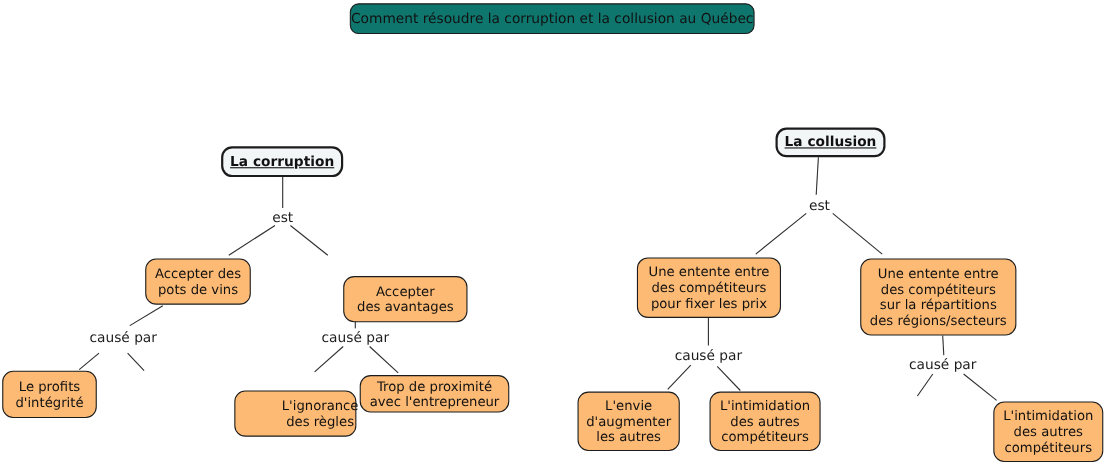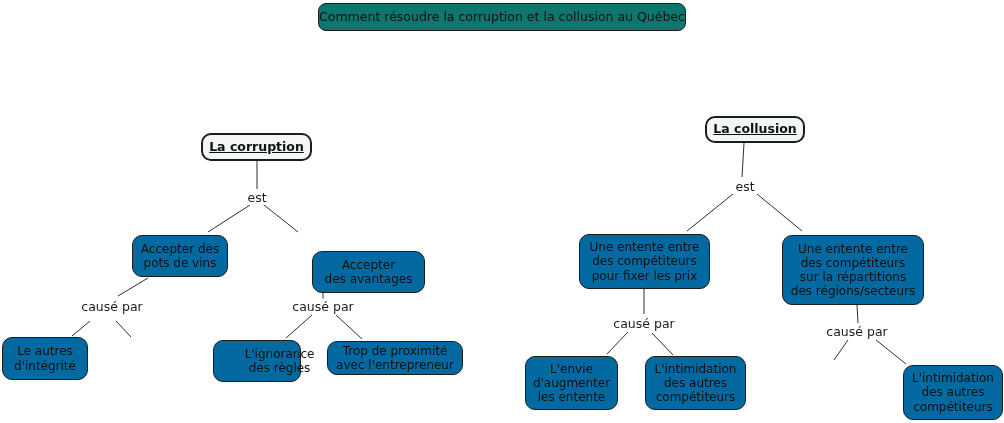--- a/index.html
+++ b/index.html
@@ -22,21 +22,21 @@
     pointer-events: none;
   }
   .node {
     position: absolute;
     box-sizing: border-box;
     display: flex;
     align-items: center;
     justify-content: center;
     text-align: center;
     white-space: pre-line;
-    background: #0369a1;
+    background: #fdba74;
     border: 1px solid #1c1c1c;
     border-radius: 10px;
     font-size: 12px;
     line-height: 1.18;
     color: #111111;
     padding: 1px 3px;
     cursor: default;
   }
   .node.root {
     background: #f2f6f7;
@@ -96,41 +96,41 @@
   <div class="node title" style="left:318px; top:3px; width:368px; height:28px;">Comment résoudre la corruption et la collusion au Québec</div>
 
   <div class="node root" style="left:201px; top:113px; width:111px; height:28px;margin-top:20px;">La corruption</div>
   <div class="link-label" style="left:257px; top:197px;">est</div>
   <div class="node" style="left:132px; top:235px; width:96px; height:42px;">Accepter des
 pots de vins</div>
   <div class="node" style="left:272px; top:251px; width:113px; height:42px;margin-left:40px;">Accepter
 des avantages</div>
   <div class="link-label" style="left:112px; top:306px;">causé par</div>
   <div class="link-label" style="left:323px; top:306px;">causé par</div>
-  <div class="node" style="left:2px; top:337px; width:86px; height:43px;">Le autres
+  <div class="node" style="left:2px; top:337px; width:86px; height:43px;">Le profits
 d'intégrité</div>
-  <div class="node" style="left:213px; top:340px; width:88px; height:42px;padding-left:48px;">L'ignorance
+  <div class="node" style="left:213px; top:355px; width:111px; height:42px;padding-left:48px;">L'ignorance
 des règles</div>
   <div class="node" style="left:327px; top:341px; width:136px; height:34px;">Trop de proximité
 avec l'entrepreneur</div>
 
   <div class="node root" style="left:693px; top:116px; width:100px; height:27px;margin-left:12px;">La collusion</div>
   <div class="link-label" style="left:745px; top:186px;">est</div>
   <div class="node" style="left:579px; top:234px; width:131px; height:55px;">Une entente entre
 des compétiteurs
 pour fixer les prix</div>
   <div class="node" style="left:782px; top:235px; width:142px; height:70px;">Une entente entre
 des compétiteurs
 sur la répartitions
 des régions/secteurs</div>
   <div class="link-label" style="left:644px; top:323px;">causé par</div>
   <div class="link-label" style="left:857px; top:331px;">causé par</div>
   <div class="node" style="left:525px; top:356px; width:93px; height:54px;">L'envie
 d'augmenter
-les entente</div>
+les autres</div>
   <div class="node" style="left:645px; top:356px; width:101px; height:54px;">L'intimidation
 des autres
 compétiteurs</div>
   <div class="node" style="left:903px; top:365px; width:100px; height:55px;">L'intimidation
 des autres
 compétiteurs</div>
 
 </div>
 
 </body></html>

